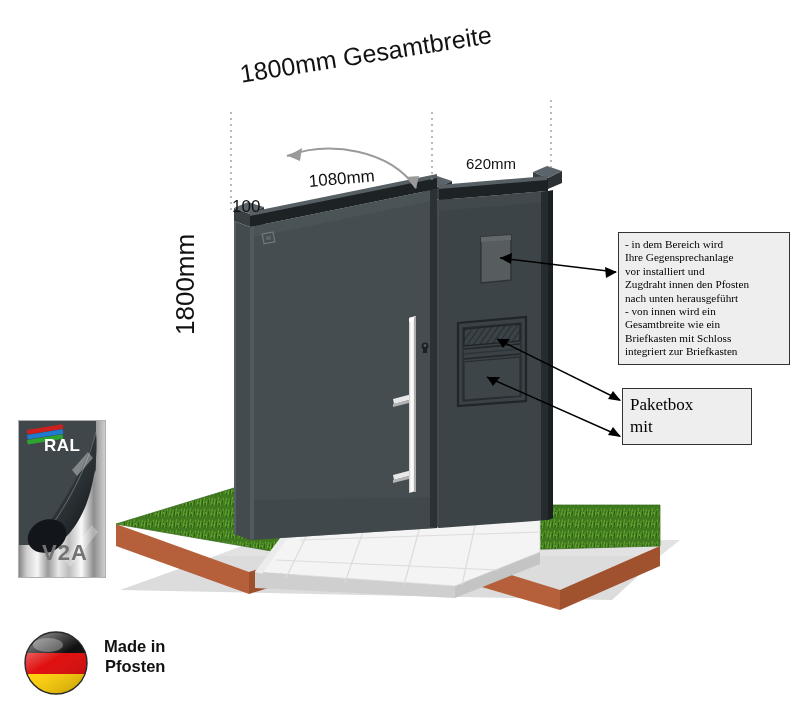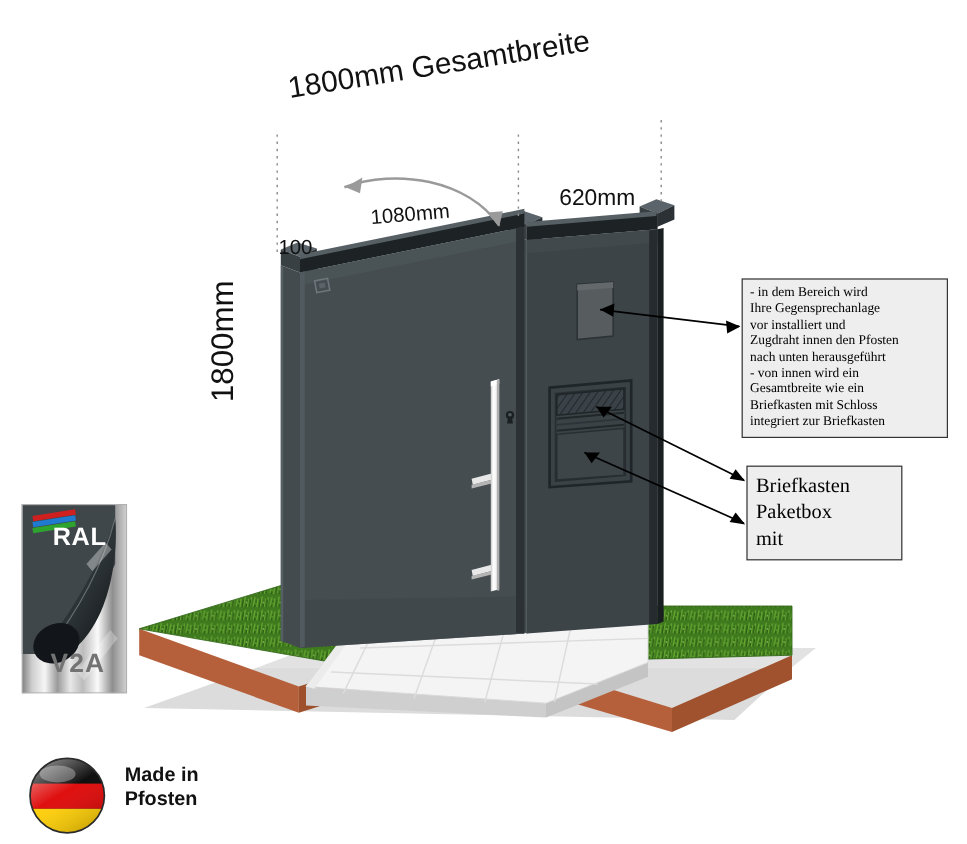--- a/index.html
+++ b/index.html
@@ -58,21 +58,21 @@
 
   #label-post-width {
     left: 232px;
     top: 197px;
     font-size: 17px;
   }
 
   #label-right-width {
     left: 466px;
     top: 155px;
-    font-size: 19px;
+    font-size: 15px;
   }
 
   #label-height {
     left: 170px;
     top: 335px;
     font-size: 26px;
     transform: rotate(-90deg);
     transform-origin: left top;
   }
 
@@ -113,41 +113,42 @@
     position: absolute;
     left: 18px;
     top: 420px;
     width: 88px;
     height: 158px;
   }
   #badge-ral .ral-text {
     position: absolute;
     left: 26px;
     top: 16px;
-    font-size: 21px;
+    font-size: 17px;
     font-weight: bold;
     color: #ffffff;
     letter-spacing: 0.5px;
   }
   #badge-ral .v2a-text {
     position: absolute;
     left: 24px;
     top: 120px;
     font-size: 22px;
     font-weight: bold;
     color: #737373;
     letter-spacing: 1px;
   }
 
   #badge-germany {
     position: absolute;
     left: 26px;
     top: 630px;
     width: 200px;
     height: 66px;
+    text-align: right;
   }
   #badge-germany .made-text {
     position: absolute;
     left: 78px;
     top: 6px;
     font-size: 16.5px;
     font-weight: bold;
     color: #111111;
     line-height: 20px;
   }
@@ -435,21 +436,20 @@
     <span class="line">vor installiert und</span>
     <span class="line">Zugdraht innen den Pfosten</span>
     <span class="line">nach unten herausgeführt</span>
     <span class="line">- von innen wird ein</span>
     <span class="line">Gesamtbreite wie ein</span>
     <span class="line">Briefkasten mit Schloss</span>
     <span class="line">integriert zur Briefkasten</span>
   </div>
 
   <div class="callout" id="callout-mailbox">
-    <span class="line">Briefkasten</span>
     <span class="line">Paketbox</span>
     <span class="line">mit</span>
   </div>
 
   <div id="badge-ral">
     <div class="ral-text">RAL</div>
     <div class="v2a-text">V2A</div>
   </div>
 
   <div id="badge-germany">

